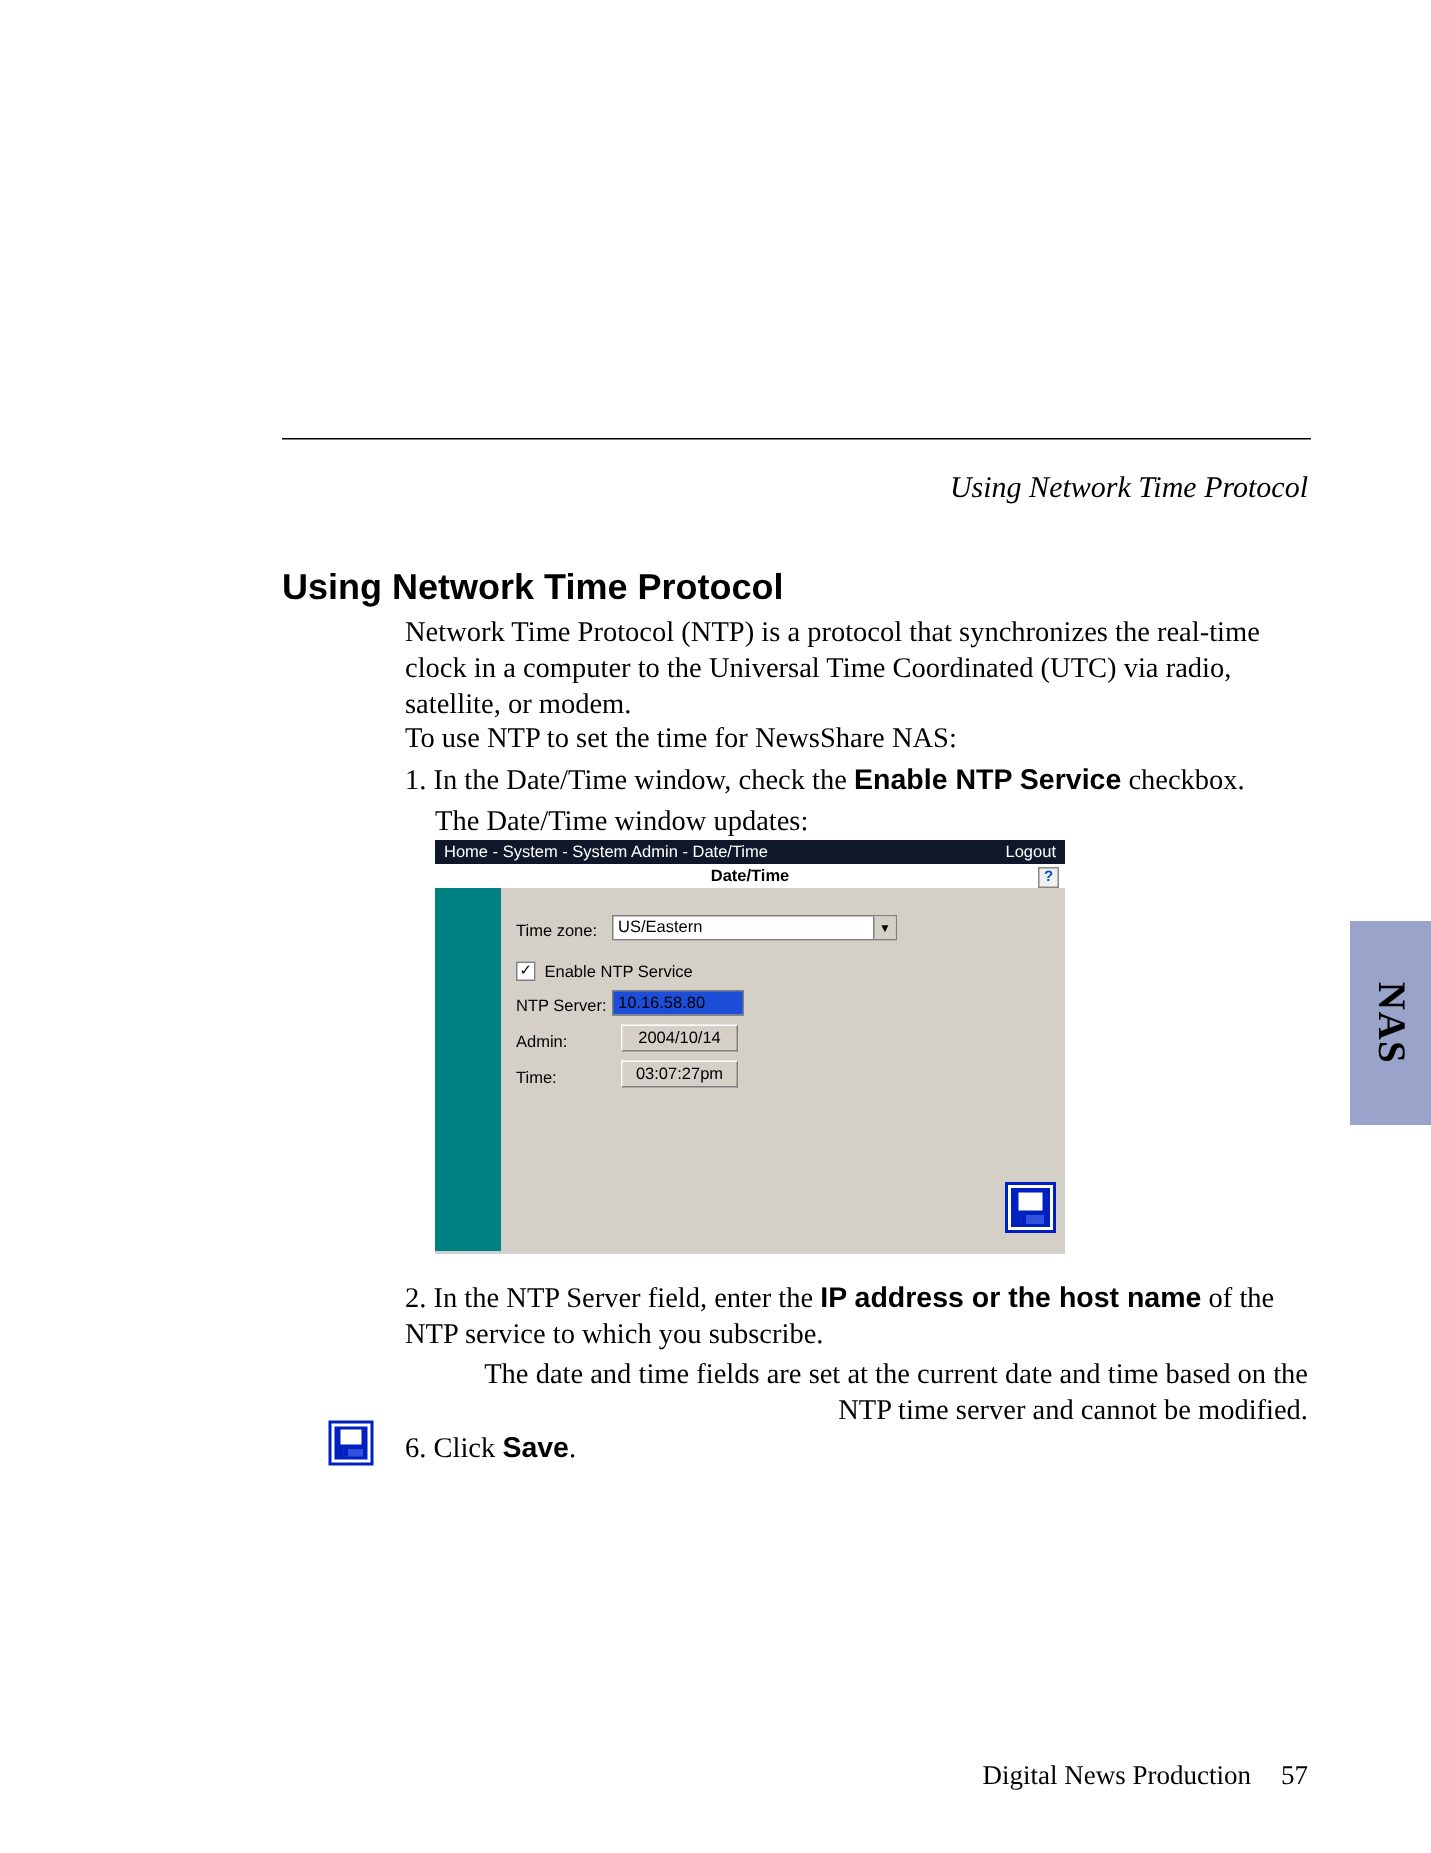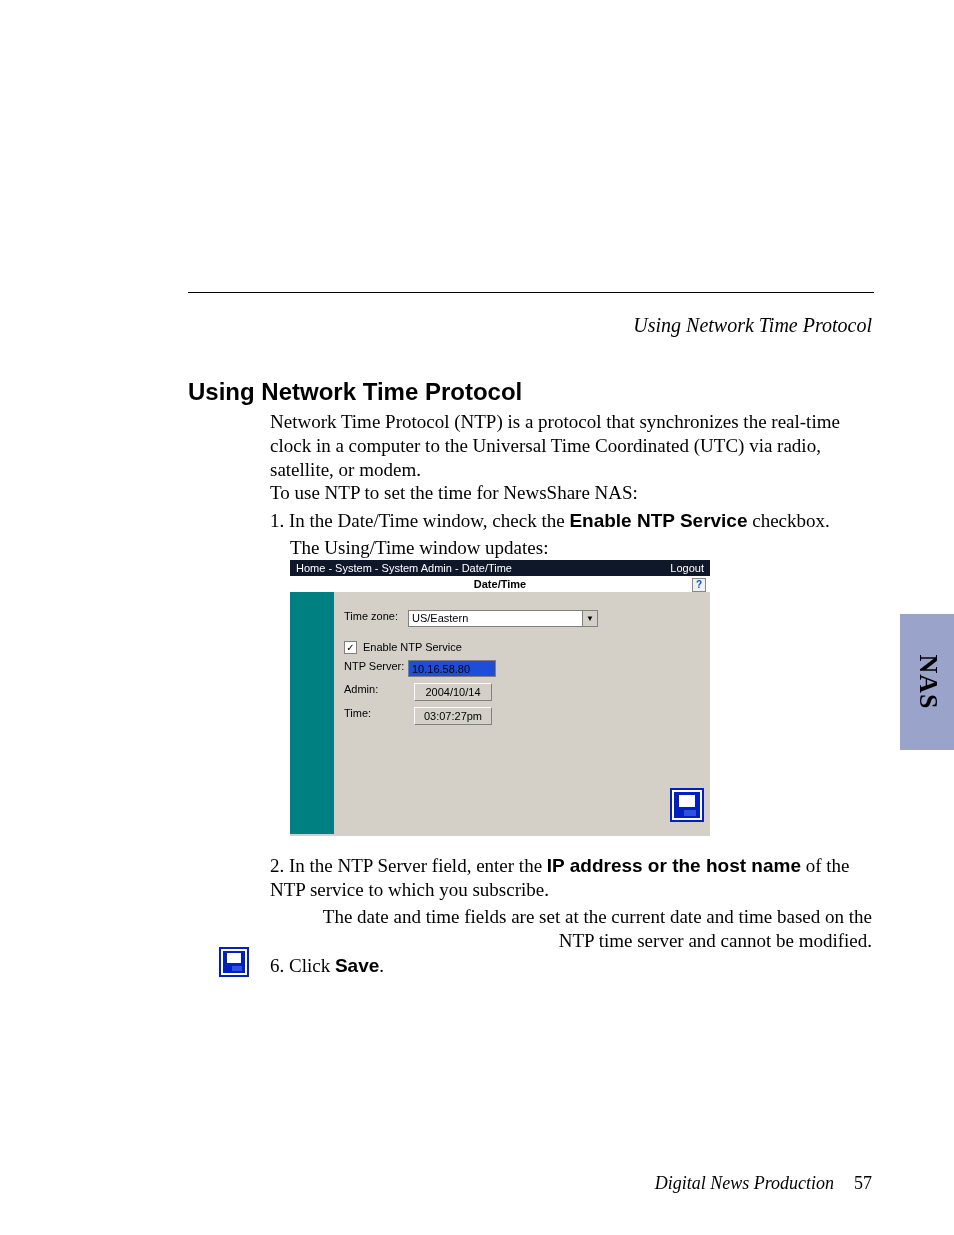--- a/index.html
+++ b/index.html
@@ -103,21 +103,21 @@
     display: flex;
   }
   .ui-left-pad { width: 44px; background: #008080; }
   .ui-form {
     background: #d4d0c8;
     flex: 1;
     padding: 18px 10px 10px 10px;
     position: relative;
     font-size: 11px;
   }
-  .ui-row { margin-bottom: 6px; display: flex; align-items: flex-start; }
+  .ui-row { margin-bottom: 6px; display: flex; align-items: flex-end; }
   .ui-label { width: 64px; }
   .ui-input {
     font-family: Liberation Sans, sans-serif;
     font-size: 11px;
     height: 17px;
     border: 1px solid #808080;
     background: #1d4ed8;
     padding: 0 3px;
   }
   .ui-select {
@@ -243,21 +243,20 @@
     font-weight: bold;
     font-size: 26px;
     letter-spacing: 1px;
     transform: rotate(90deg);
     white-space: nowrap;
   }
 
   .footer-title {
     position: absolute;
     bottom: 41px; right: 120px;
-    font-style: italic;
     font-size: 18px;
   }
   .footer-page {
     position: absolute;
     bottom: 41px; right: 82px;
     font-weight: normal;
     font-size: 18px;
   }
 </style>
 </head>
@@ -268,21 +267,21 @@
   <div class="running-head">Using Network Time Protocol</div>
 
   <div class="section-heading">Using Network Time Protocol</div>
 
   <div class="intro-para">Network Time Protocol (NTP) is a protocol that synchronizes the real-time clock in a computer to the Universal Time Coordinated (UTC) via radio, satellite, or modem.</div>
   <div class="intro-para2">To use NTP to set the time for NewsShare NAS:</div>
 
   <div class="step1">
     <span>1. In the Date/Time window, check the </span><span class="bold-sans">Enable NTP Service</span><span> checkbox.</span>
   </div>
-  <div class="step1-sub">The Using/Time window updates:</div>
+  <div class="step1-sub">The Date/Time window updates:</div>
 
   <div class="ui-screenshot">
     <div class="ui-titlebar">
       <span>Home - System - System Admin - Date/Time</span>
       <span>Logout</span>
     </div>
     <div class="ui-header">
       <span>Date/Time</span>
       <span class="help-icon">?</span>
     </div>

